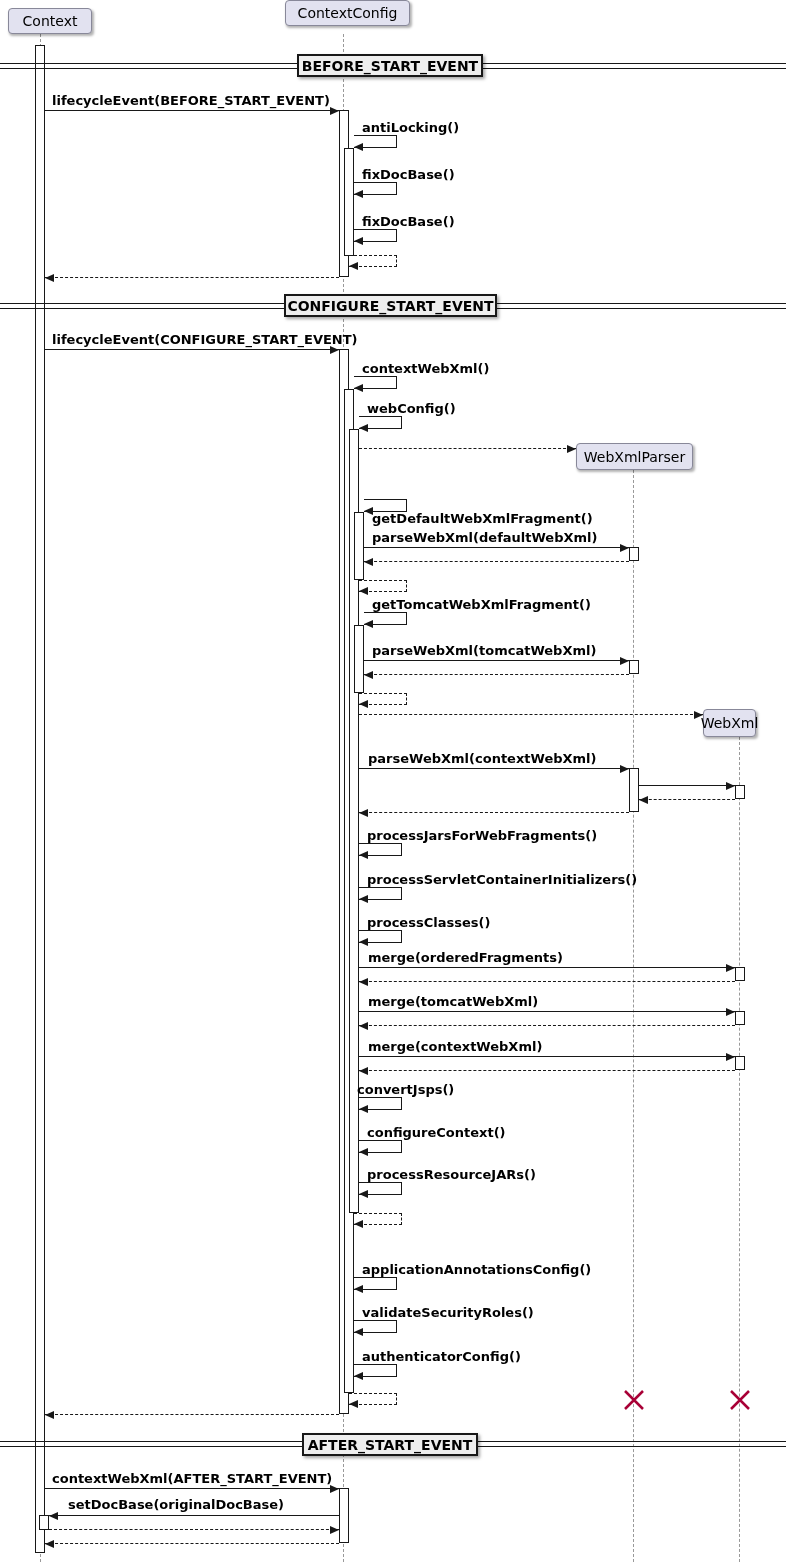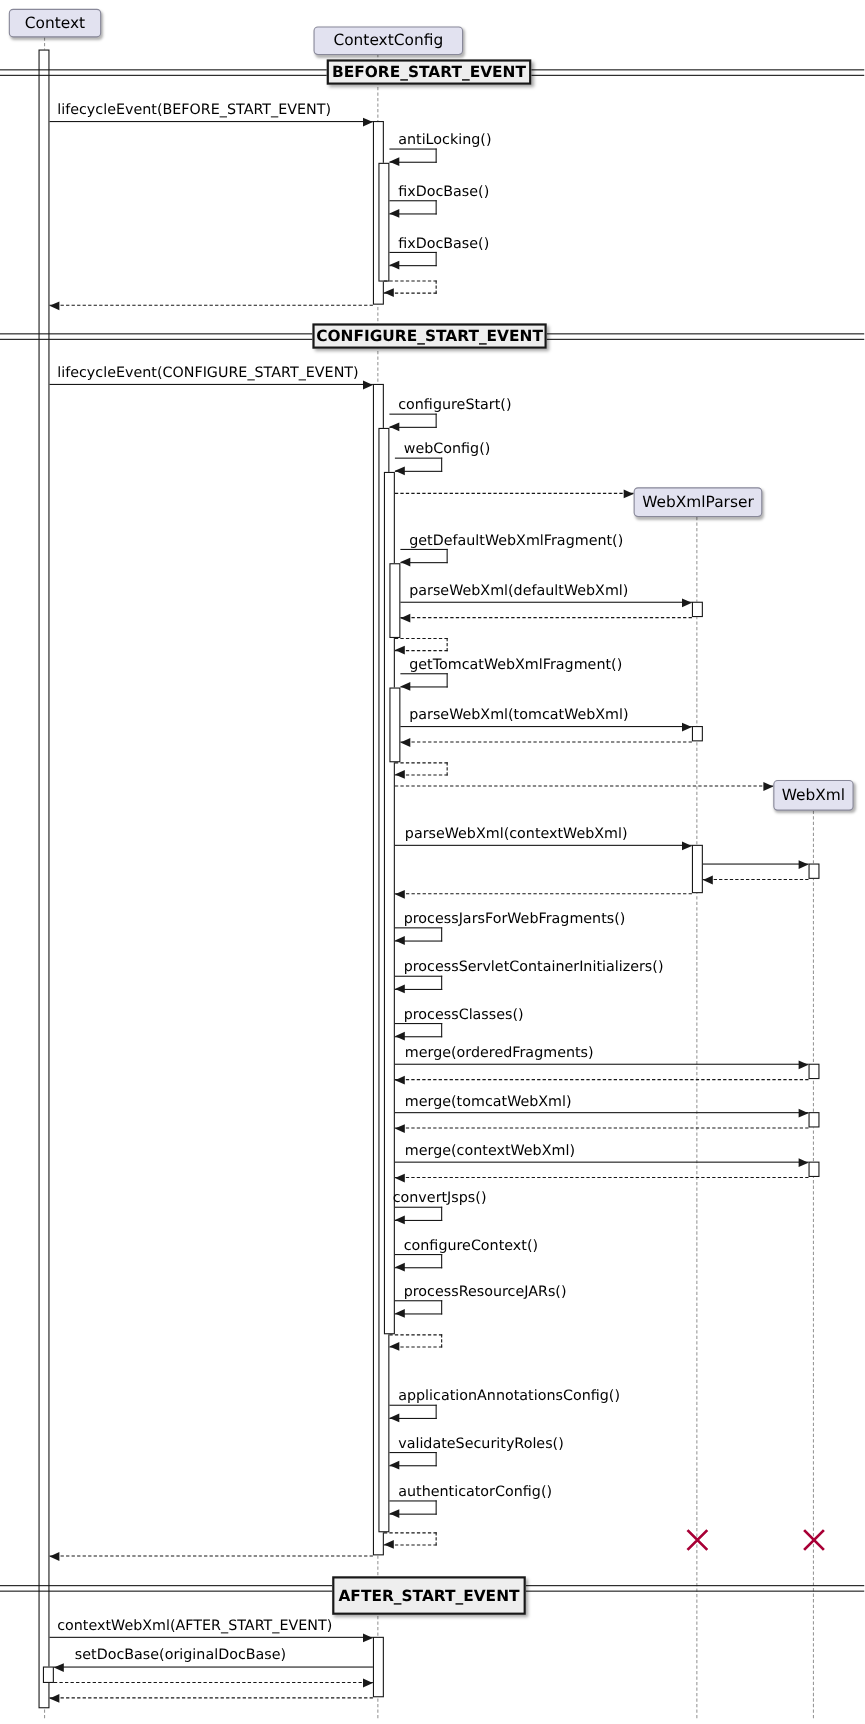--- a/index.html
+++ b/index.html
@@ -23,21 +23,21 @@
     background:var(--divider-fill);border:2px solid var(--ink);box-sizing:border-box;
     font-weight:bold;font-size:14px;white-space:nowrap;
     box-shadow:2px 2px 3px rgba(0,0,0,0.35);
   }
   .participant{
     position:absolute;display:flex;align-items:center;justify-content:center;
     background:var(--participant-fill);border:1px solid var(--participant-border);
     border-radius:4px;box-sizing:border-box;font-size:14px;white-space:nowrap;
     box-shadow:1.5px 2px 2.5px rgba(0,0,0,0.3);
   }
-  .lbl{position:absolute;font-size:13px;line-height:15px;white-space:nowrap;}
+  .lbl{position:absolute;font-size:13px;line-height:15px;white-space:nowrap;font-weight:bold;}
   .arrow{position:absolute;height:0;border-top:1px solid var(--ink);}
   .arrow.dashed{border-top-style:dashed;}
   .arrow::after{content:"";position:absolute;top:-4px;width:0;height:0;
     border-top:4px solid transparent;border-bottom:4px solid transparent;}
   .arrow.right::after{right:0;border-left:9px solid var(--ink);}
   .arrow.left::after{left:0;border-right:9px solid var(--ink);}
   .self{position:absolute;border:1px solid var(--ink);border-left:none;box-sizing:border-box;}
   .self.dashed{border-style:dashed;border-left:none;}
   .self::after{content:"";position:absolute;left:0;bottom:-4px;width:0;height:0;
     border-top:4px solid transparent;border-bottom:4px solid transparent;
@@ -90,29 +90,29 @@
 
   <div class="lbl" style="left:362px;top:214px">fixDocBase()</div>
   <div class="self" style="left:354px;top:229px;width:43px;height:13px"></div>
 
   <div class="self dashed" style="left:349px;top:255px;width:48px;height:12px"></div>
   <div class="arrow dashed left" style="left:45px;top:277px;width:294px"></div>
 
   <div class="lbl" style="left:52px;top:332px">lifecycleEvent(CONFIGURE_START_EVENT)</div>
   <div class="arrow right" style="left:45px;top:349px;width:294px"></div>
 
-  <div class="lbl" style="left:362px;top:361px">configureStart()</div>
+  <div class="lbl" style="left:362px;top:361px">contextWebXml()</div>
   <div class="self" style="left:354px;top:376px;width:43px;height:13px"></div>
 
   <div class="lbl" style="left:367px;top:401px">webConfig()</div>
   <div class="self" style="left:359px;top:416px;width:43px;height:13px"></div>
 
   <div class="arrow dashed right" style="left:359px;top:448px;width:217px"></div>
 
-  <div class="lbl" style="left:372px;top:484px">getDefaultWebXmlFragment()</div>
+  <div class="lbl" style="left:372px;top:511px">getDefaultWebXmlFragment()</div>
   <div class="self" style="left:364px;top:499px;width:43px;height:13px"></div>
 
   <div class="lbl" style="left:372px;top:530px">parseWebXml(defaultWebXml)</div>
   <div class="arrow right" style="left:364px;top:547px;width:265px"></div>
   <div class="arrow dashed left" style="left:364px;top:561px;width:265px"></div>
 
   <div class="self dashed" style="left:359px;top:580px;width:48px;height:12px"></div>
 
   <div class="lbl" style="left:372px;top:597px">getTomcatWebXmlFragment()</div>
   <div class="self" style="left:364px;top:612px;width:43px;height:13px"></div>
@@ -182,34 +182,34 @@
   <div class="arrow left" style="left:49px;top:1515px;width:290px"></div>
   <div class="arrow dashed right" style="left:49px;top:1529px;width:290px"></div>
   <div class="arrow dashed left" style="left:45px;top:1543px;width:294px"></div>
 
   <div class="divider-label" style="left:297px;top:54px;width:186px;height:23px">
     <span>BEFORE_START_EVENT</span>
   </div>
   <div class="divider-label" style="left:284px;top:294px;width:213px;height:23px">
     <span>CONFIGURE_START_EVENT</span>
   </div>
-  <div class="divider-label" style="left:302px;top:1433px;width:176px;height:35px">
+  <div class="divider-label" style="left:302px;top:1433px;width:176px;height:23px">
     <span>AFTER_START_EVENT</span>
   </div>
 
   <div class="participant" style="left:8px;top:8px;width:84px;height:26px">
     <span>Context</span>
   </div>
-  <div class="participant" style="left:285px;top:24px;width:136px;height:26px">
+  <div class="participant" style="left:285px;top:0;width:125px;height:26px">
     <span>ContextConfig</span>
   </div>
   <div class="participant" style="left:576px;top:443px;width:117px;height:27px">
     <span>WebXmlParser</span>
   </div>
-  <div class="participant" style="left:703px;top:709px;width:73px;height:28px">
+  <div class="participant" style="left:703px;top:709px;width:53px;height:28px">
     <span>WebXml</span>
   </div>
 
   <svg class="destroy" style="left:622px;top:1388px" viewBox="0 0 24 24">
     <path d="M3 3 L21 21 M21 3 L3 21" stroke="var(--destroy)" stroke-width="2.5" fill="none"></path>
   </svg>
   <svg class="destroy" style="left:728px;top:1388px" viewBox="0 0 24 24">
     <path d="M3 3 L21 21 M21 3 L3 21" stroke="var(--destroy)" stroke-width="2.5" fill="none"></path>
   </svg>
 

